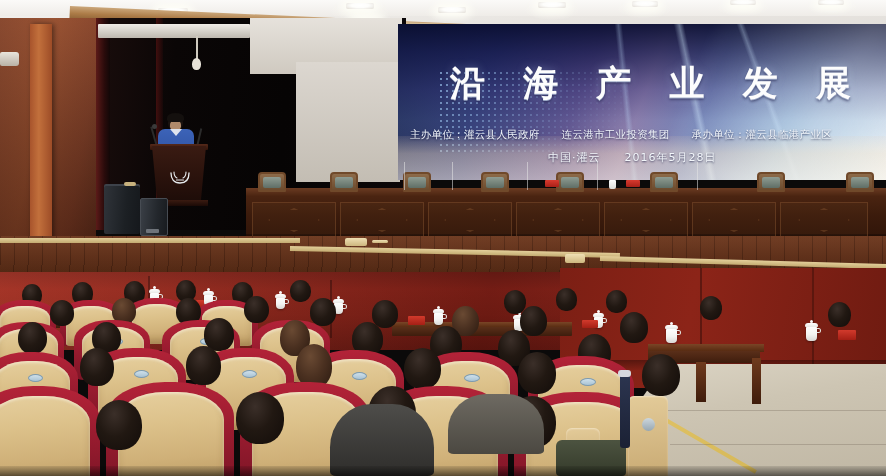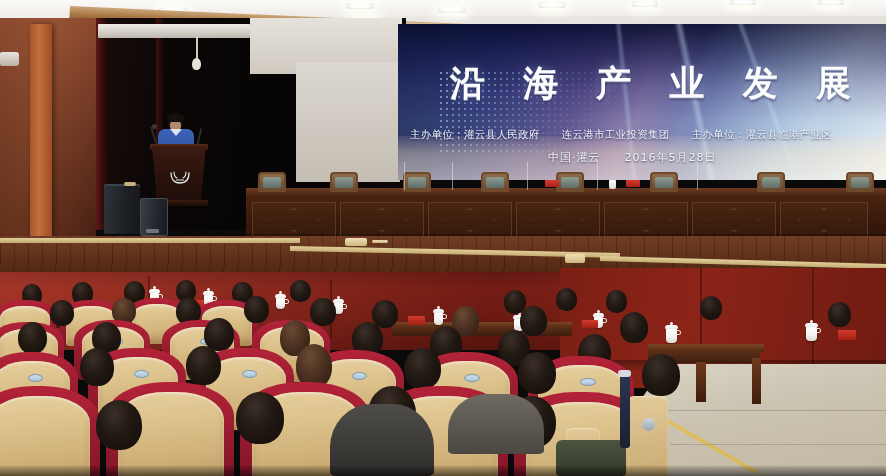--- a/index.html
+++ b/index.html
@@ -477,21 +477,21 @@
   <div id="projector-screen-box" class="abs"></div>
   <div id="screen-cord" class="abs"></div>
   <div id="screen-knob" class="abs"></div>
 
   <div id="banner" class="abs">
     <div class="abs" id="banner-dots"></div>
     <div class="abs" id="banner-rays"></div>
     <div class="abs" id="banner-glowsweep"></div>
     <div class="abs" id="banner-horizon"></div>
     <div class="abs" id="banner-title">沿 海 产 业 发 展 论 坛</div>
-    <div class="abs" id="banner-sub"><span>主办单位：灌云县人民政府</span><span class="gap"></span><span>连云港市工业投资集团</span><span class="gap"></span><span>主办单位：灌云县临港产业区</span></div>
+    <div class="abs" id="banner-sub"><span>主办单位：灌云县人民政府</span><span class="gap"></span><span>连云港市工业投资集团</span><span class="gap"></span><span>承办单位：灌云县临港产业区</span></div>
     <div class="abs" id="banner-foot">中国·灌云　　2016年5月28日</div>
   </div>
 
   <div id="person-head" class="abs"></div>
   <div id="person-face" class="abs"></div>
   <div id="person-hair" class="abs"></div>
   <div id="person-body" class="abs"></div>
   <div id="person-collar" class="abs"></div>
 
   <div id="mic1" class="abs"></div>

